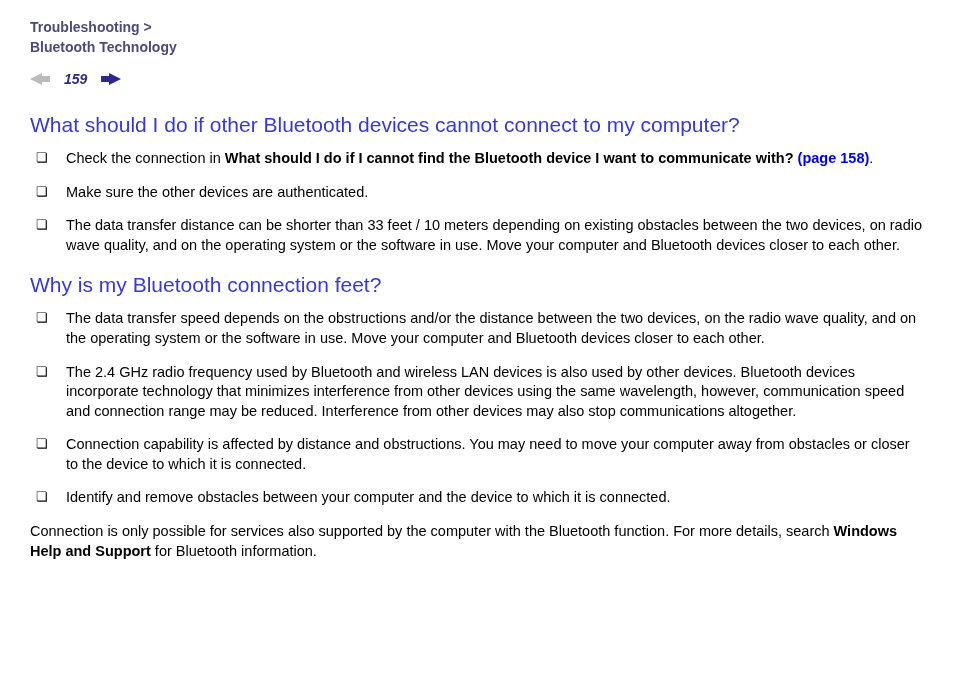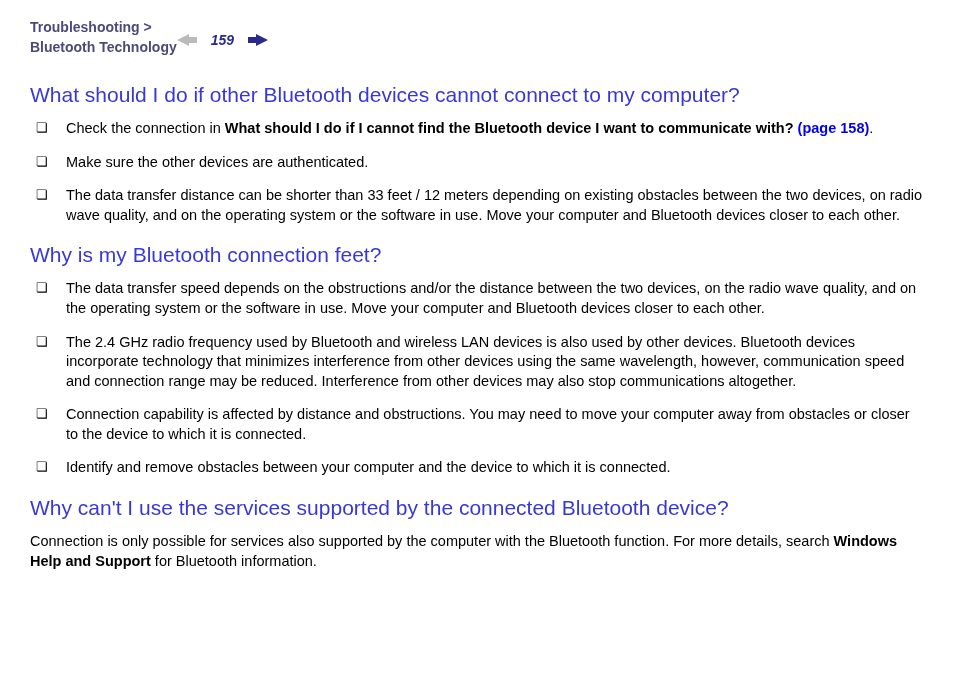--- a/index.html
+++ b/index.html
@@ -12,20 +12,21 @@
       width: 954px;
       height: 674px;
       background: #fff;
       color: #000;
       position: relative;
     }
     .header {
       padding: 18px 30px 8px 30px;
       display: flex;
       align-items: flex-start;
+      flex-direction: column;
     }
     .breadcrumb {
       color: #4a4a7a;
       font-weight: bold;
       font-size: 14px;
       line-height: 1.4;
     }
     .page-nav {
       display: flex;
       align-items: center;
@@ -114,29 +115,28 @@
 </div>
 
 <div class="content">
 
   <h2>What should I do if other Bluetooth devices cannot connect to my computer?</h2>
   <ul class="bullets">
     <li>
       <span>Check the connection in </span><span class="inline-bold">What should I do if I cannot find the Bluetooth device I want to communicate with? </span><span class="inline-link">(page 158)</span><span>.</span>
     </li>
     <li>Make sure the other devices are authenticated.</li>
-    <li>The data transfer distance can be shorter than 33 feet / 12 meters depending on existing obstacles between the two devices, on radio wave quality, and on the operating system or the software in use. Move your computer and Bluetooth devices closer to each other.</li>
+    <li>The data transfer distance can be shorter than 33 feet / 10 meters depending on existing obstacles between the two devices, on radio wave quality, and on the operating system or the software in use. Move your computer and Bluetooth devices closer to each other.</li>
   </ul>
 
   <h2>Why is my Bluetooth connection feet?</h2>
   <ul class="bullets">
     <li>The data transfer speed depends on the obstructions and/or the distance between the two devices, on the radio wave quality, and on the operating system or the software in use. Move your computer and Bluetooth devices closer to each other.</li>
     <li>The 2.4 GHz radio frequency used by Bluetooth and wireless LAN devices is also used by other devices. Bluetooth devices incorporate technology that minimizes interference from other devices using the same wavelength, however, communication speed and connection range may be reduced. Interference from other devices may also stop communications altogether.</li>
     <li>Connection capability is affected by distance and obstructions. You may need to move your computer away from obstacles or closer to the device to which it is connected.</li>
     <li>Identify and remove obstacles between your computer and the device to which it is connected.</li>
   </ul>
 
-  <h2>Why can't I use the services supported by the connected Bluetooth device?</h2>
   <p class="body-text">
     <span>Connection is only possible for services also supported by the computer with the Bluetooth function. For more details, search </span><span class="inline-bold">Windows Help and Support</span><span> for Bluetooth information.</span>
   </p>
 
 </div>
 
 </body></html>

